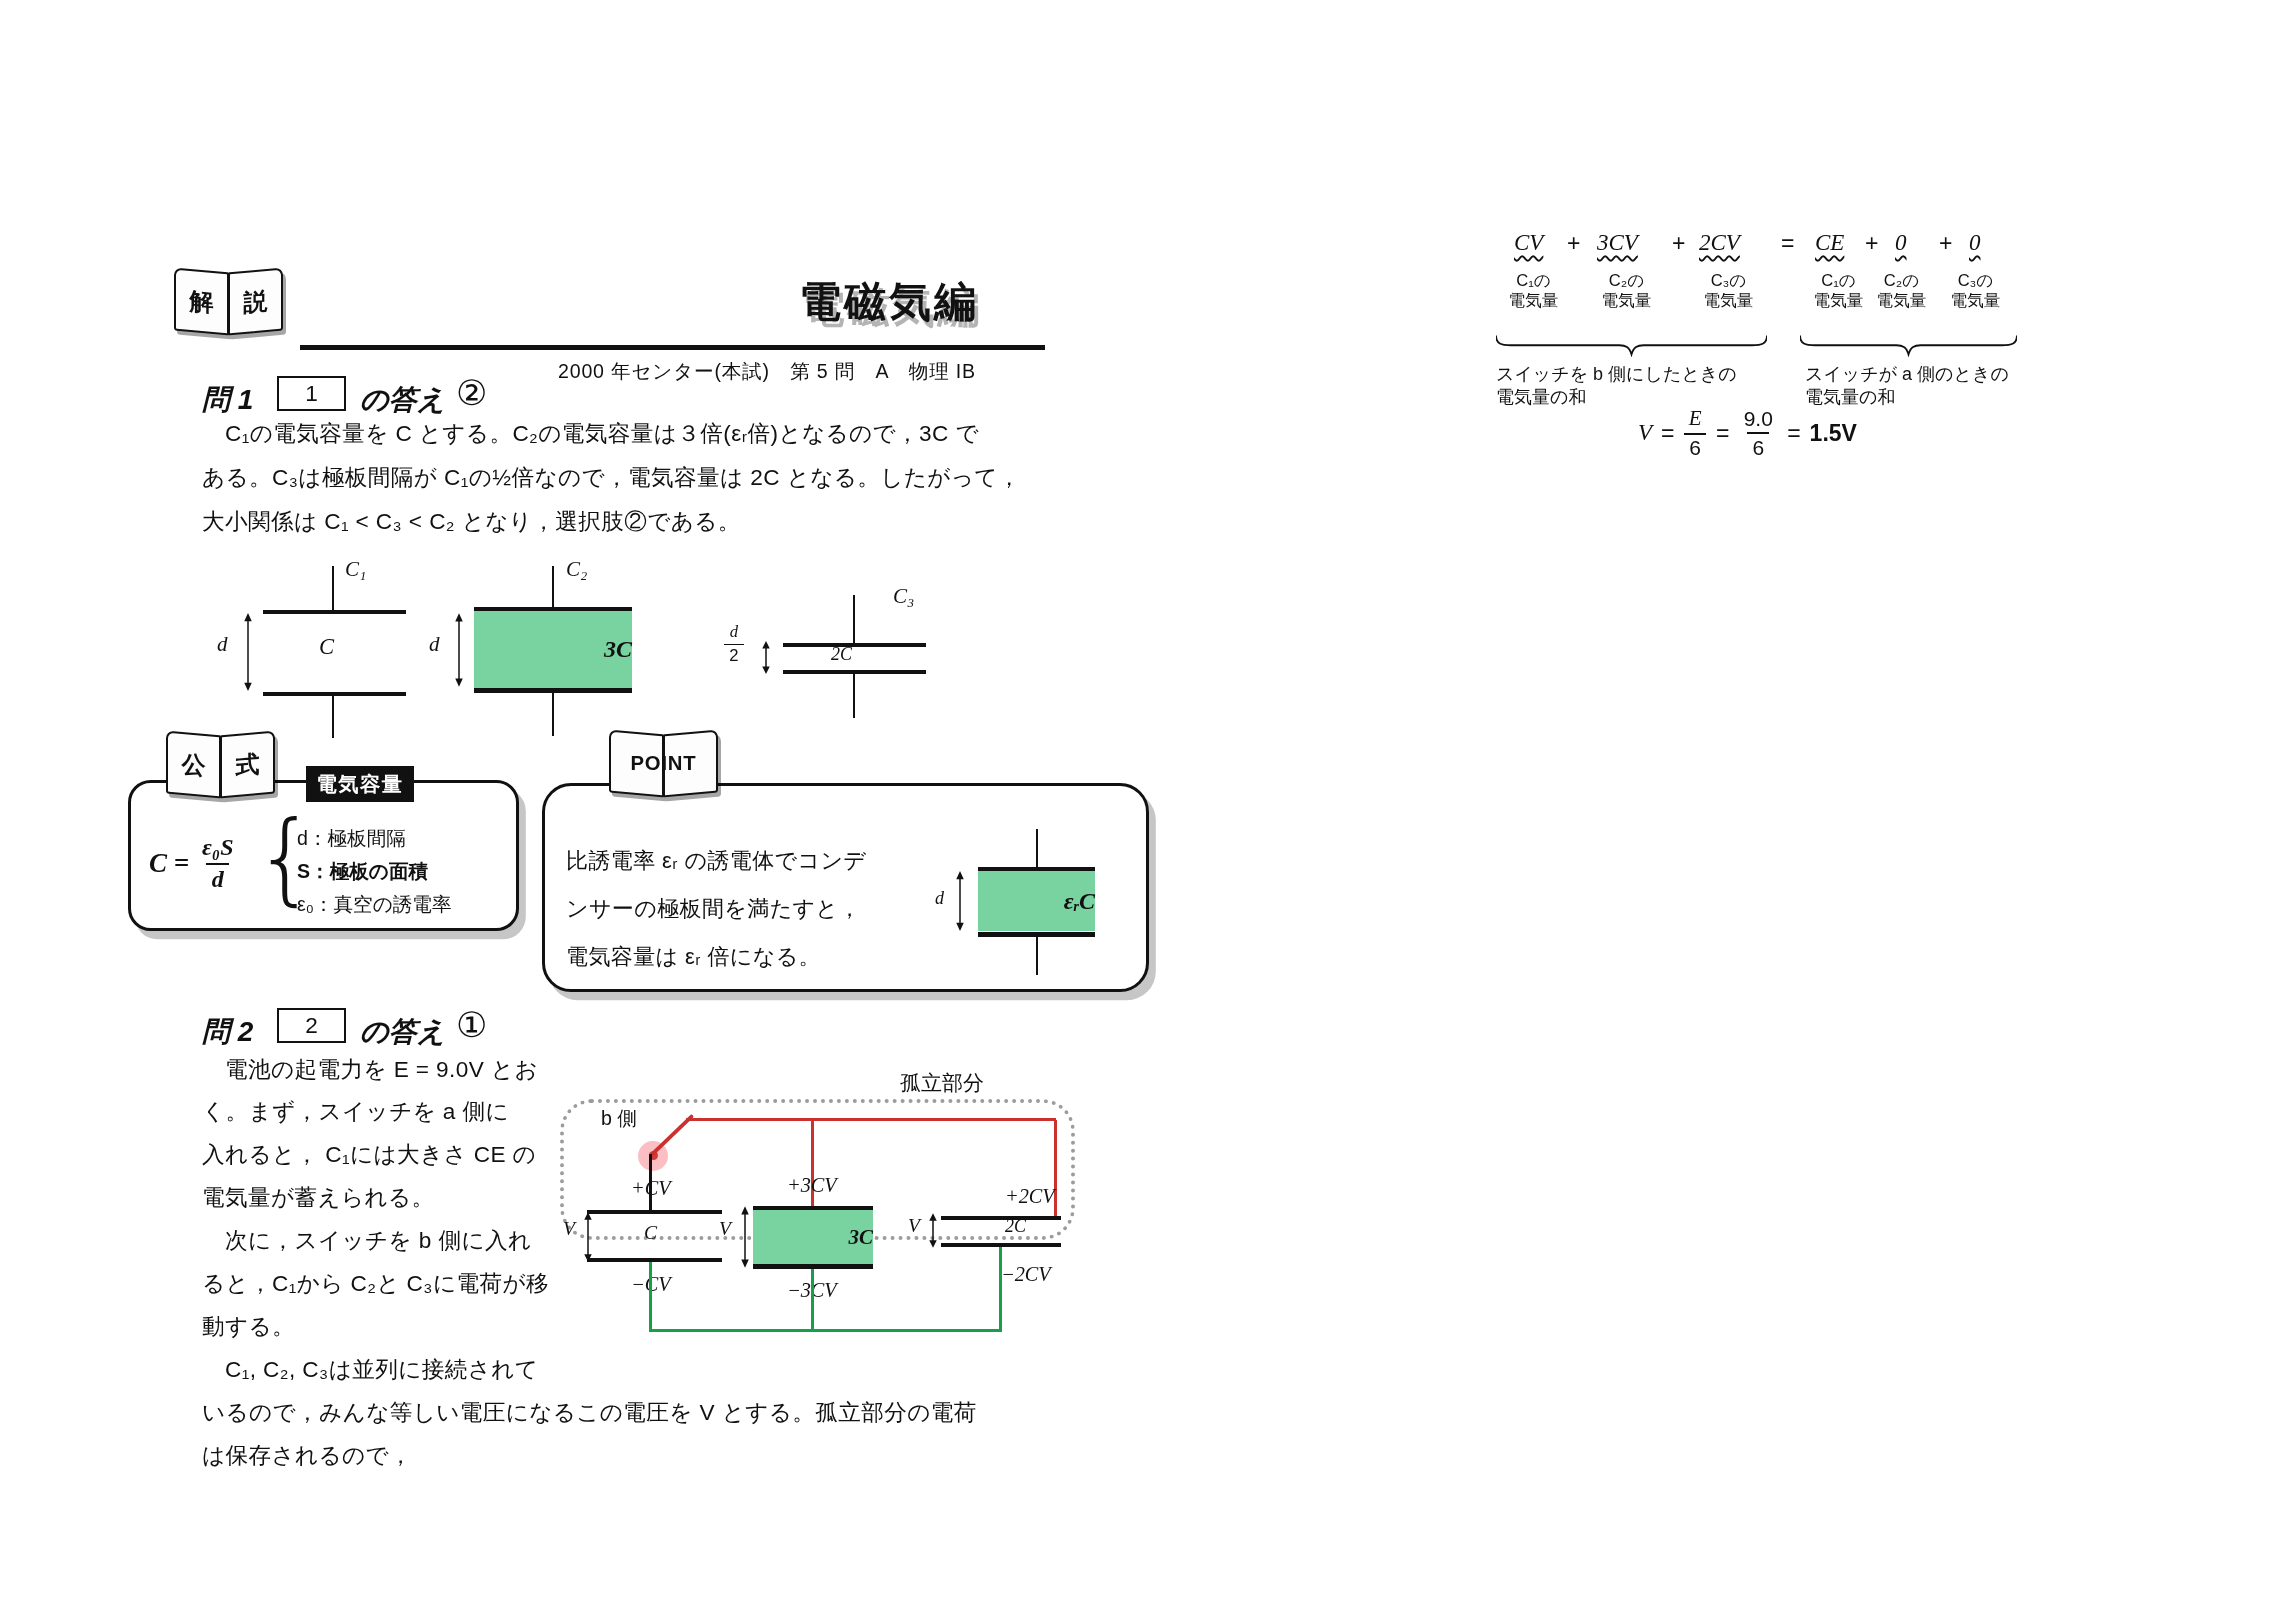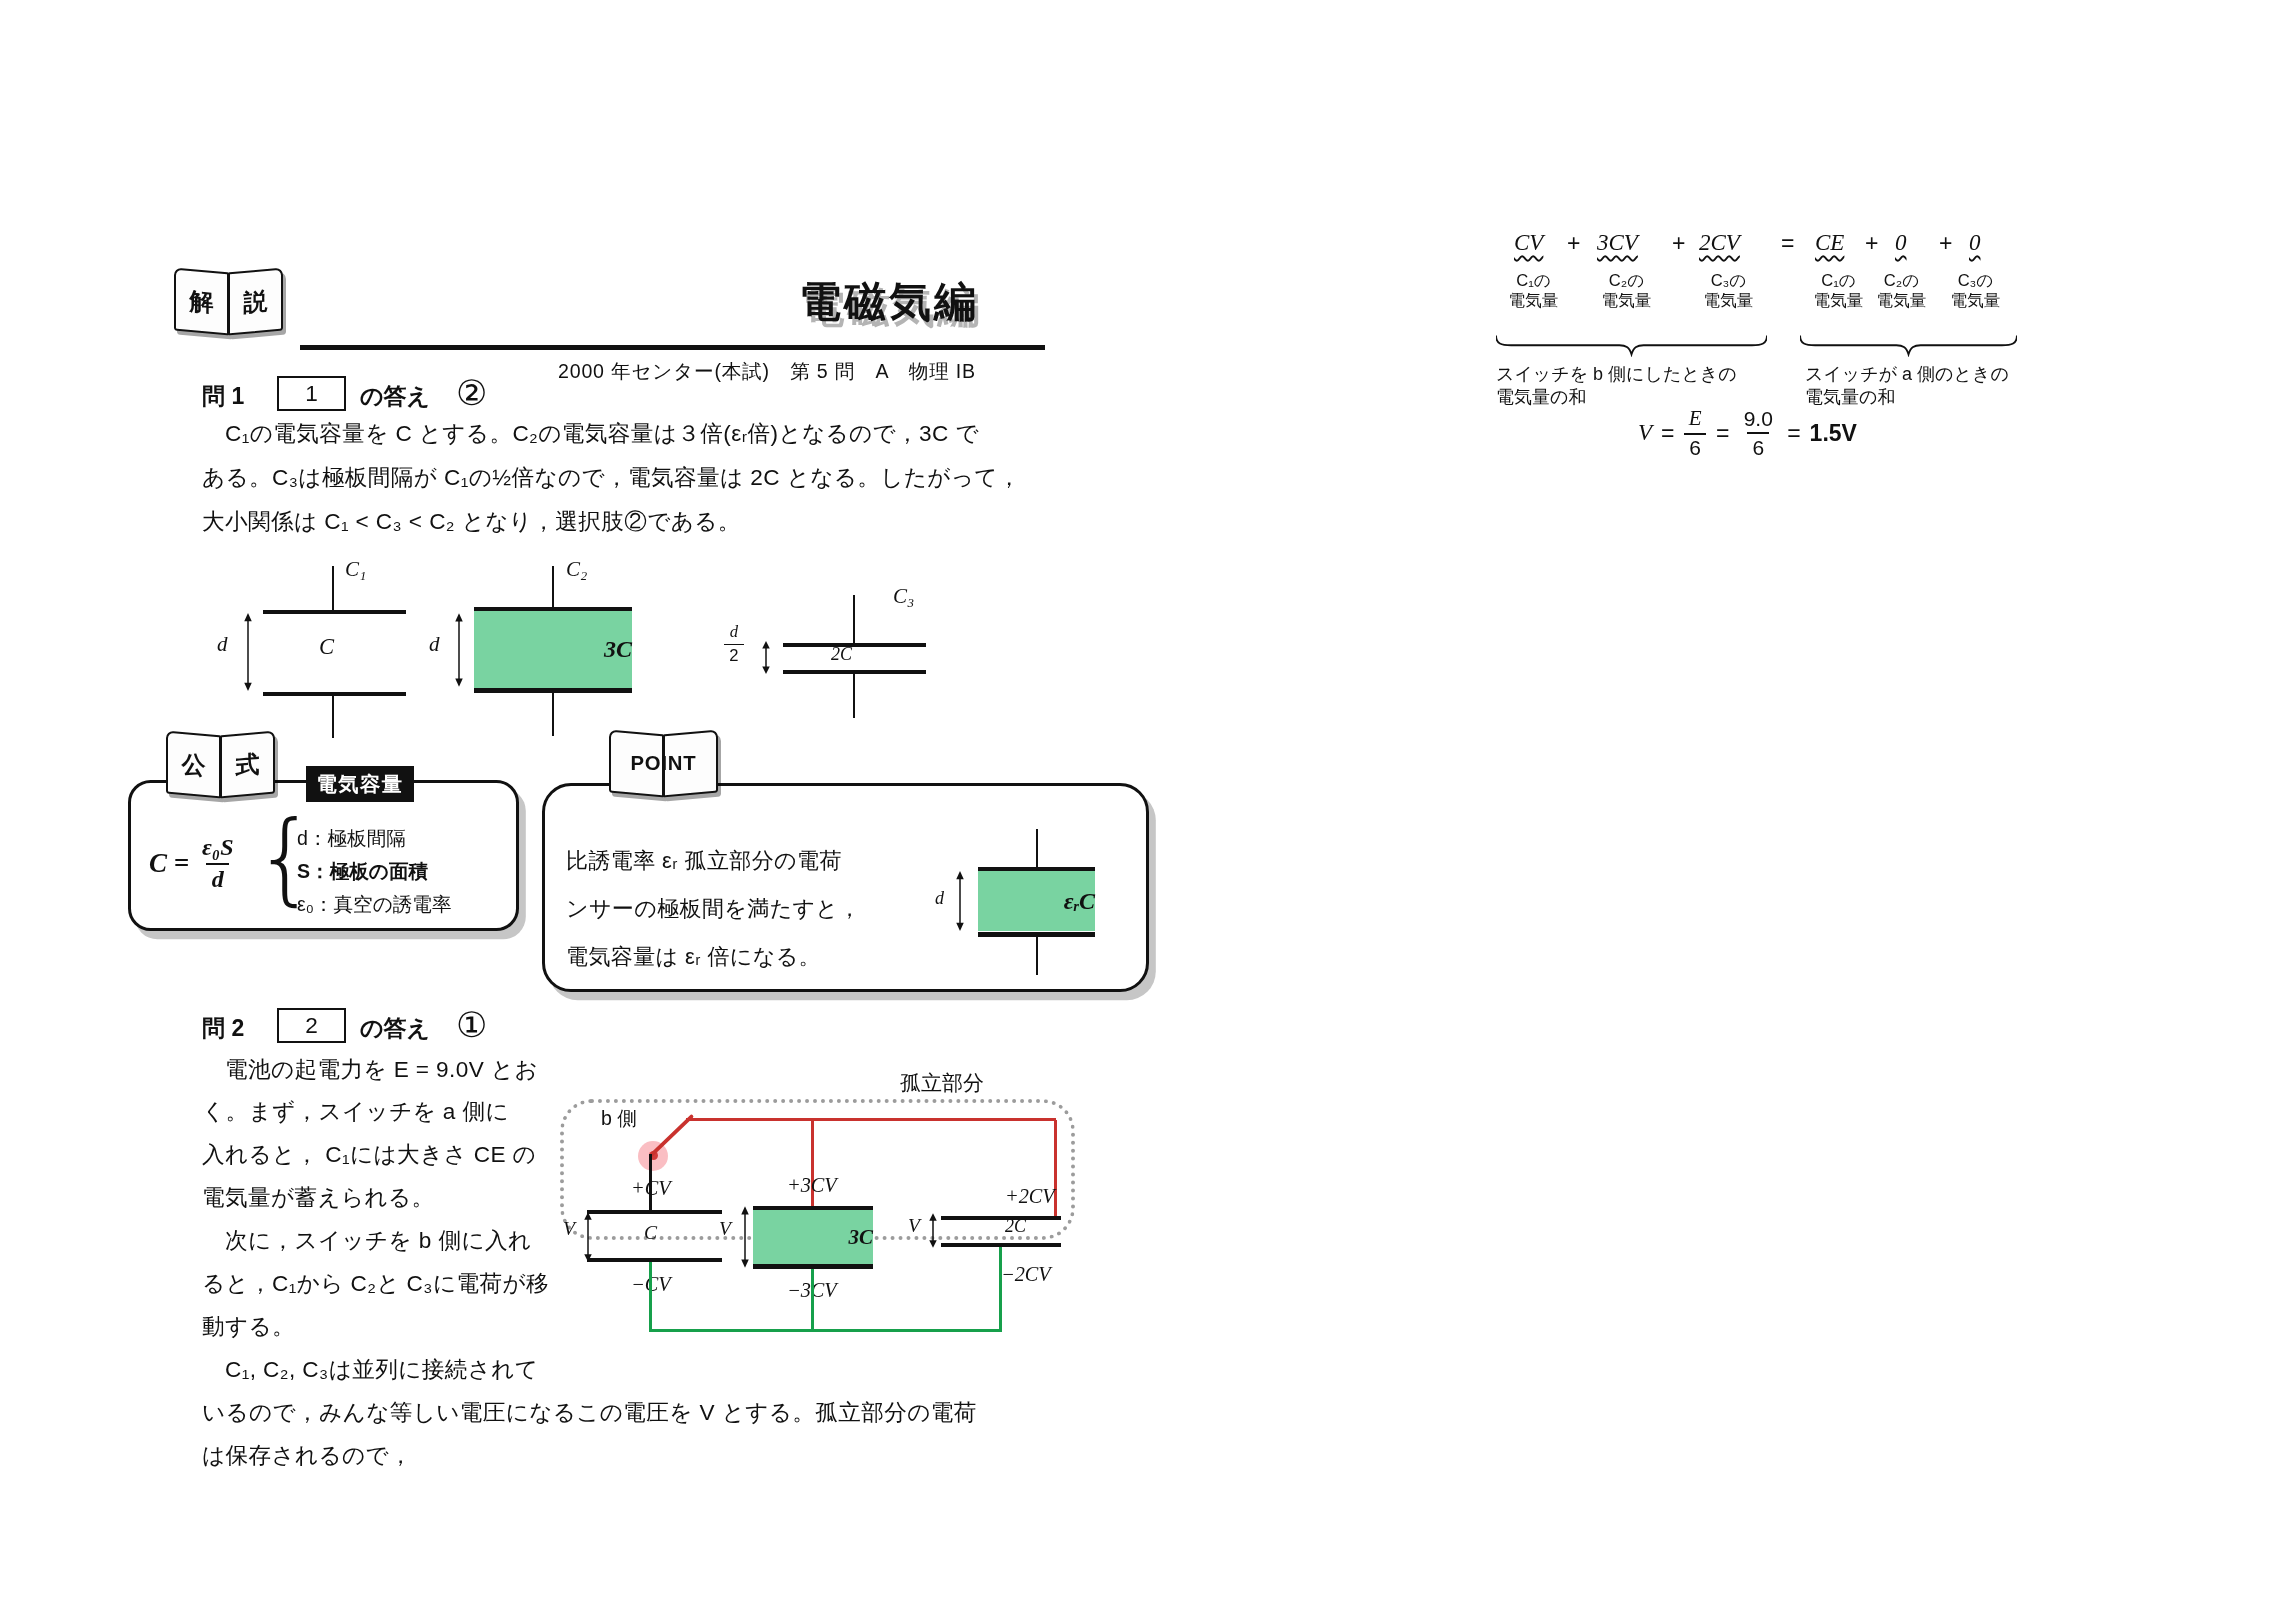--- a/index.html
+++ b/index.html
@@ -24,21 +24,21 @@
   .book { position:absolute; width:113px; height:78px; filter:drop-shadow(3.8px 4.5px 0 rgba(0,0,0,0.35)); }
   .book .half { position:absolute; top:7.5px; width:55px; height:63px; background:#fdfdfd; border:2.3px solid #111; }
   .book .half.l { left:1.5px;  transform:skewY(5deg);  border-radius:7.5px 1.5px 1.5px 3px; }
   .book .half.r { left:56px; transform:skewY(-5deg); border-radius:1.5px 7.5px 3px 1.5px; }
   .book .half span { position:absolute; inset:0; display:flex; align-items:center; justify-content:center;
                      font-size:24px; font-weight:bold; transform:skewY(0deg); }
   .book .book-label { position:absolute; inset:0; display:flex; align-items:center; justify-content:center;
                       font-size:20.3px; font-weight:bold; letter-spacing:0.8px; }
 
   
-  .qlabel { font-size:23px; font-weight:bold; }
+  .qlabel { font-size:28px; font-weight:bold;font-style:italic; }
   .numbox { position:absolute; width:69px; height:35px; border:2.3px solid #111; background:#fff;
             display:flex; align-items:center; justify-content:center; font-size:22.6px; }
   .qmark { font-size:35px; }
 
   .bl { position:absolute; font-size:22.6px; white-space:nowrap; letter-spacing:0.4px; }
 
   
   .rbox { position:absolute; background:#fff; border:3px solid #111; border-radius:22.6px;
           box-shadow:6.8px 8.3px 0 #c6c6c6; }
   .tag { position:absolute; background:#111; color:#fff; font-weight:bold; font-size:20.3px;
@@ -171,21 +171,21 @@
   <div class="defline" style="left:297px; top:825px;">d：極板間隔</div>
   <div class="defline" style="left:297px; top:858px;font-weight:bold;">S：極板の面積</div>
   <div class="defline" style="left:297px; top:891px;">ε₀：真空の誘電率</div>
 
   <div class="rbox" style="left:542px; top:783px; width:607px; height:209px; border-radius:29px;"></div>
   <div class="book" style="left:607px; top:724px;">
     <div class="half l"></div>
     <div class="half r"></div>
     <div class="book-label">POINT</div>
   </div>
-  <div class="bl" style="left:566px; top:846px; font-size:22px;">比誘電率 εᵣ 孤立部分の電荷</div>
+  <div class="bl" style="left:566px; top:846px; font-size:22px;">比誘電率 εᵣ の誘電体でコンデ</div>
   <div class="bl" style="left:566px; top:894px; font-size:22px;">ンサーの極板間を満たすと，</div>
   <div class="bl" style="left:566px; top:942px; font-size:22px;">電気容量は εᵣ 倍になる。</div>
 
   <div class="wire" style="left:1036px; top:829px; width:2.3px; height:39px;"></div>
   <div class="plate" style="left:978px; top:867px; width:117px; height:4.5px;"></div>
   <div class="greenrect" style="left:978px; top:871px; width:117px; height:60px;">
     <span class="mv bold" style="font-size:24px;">εᵣC</span>
   </div>
   <div class="plate" style="left:978px; top:932px; width:117px; height:4.5px;"></div>
   <div class="wire" style="left:1036px; top:936px; width:2.3px; height:39px;"></div>

